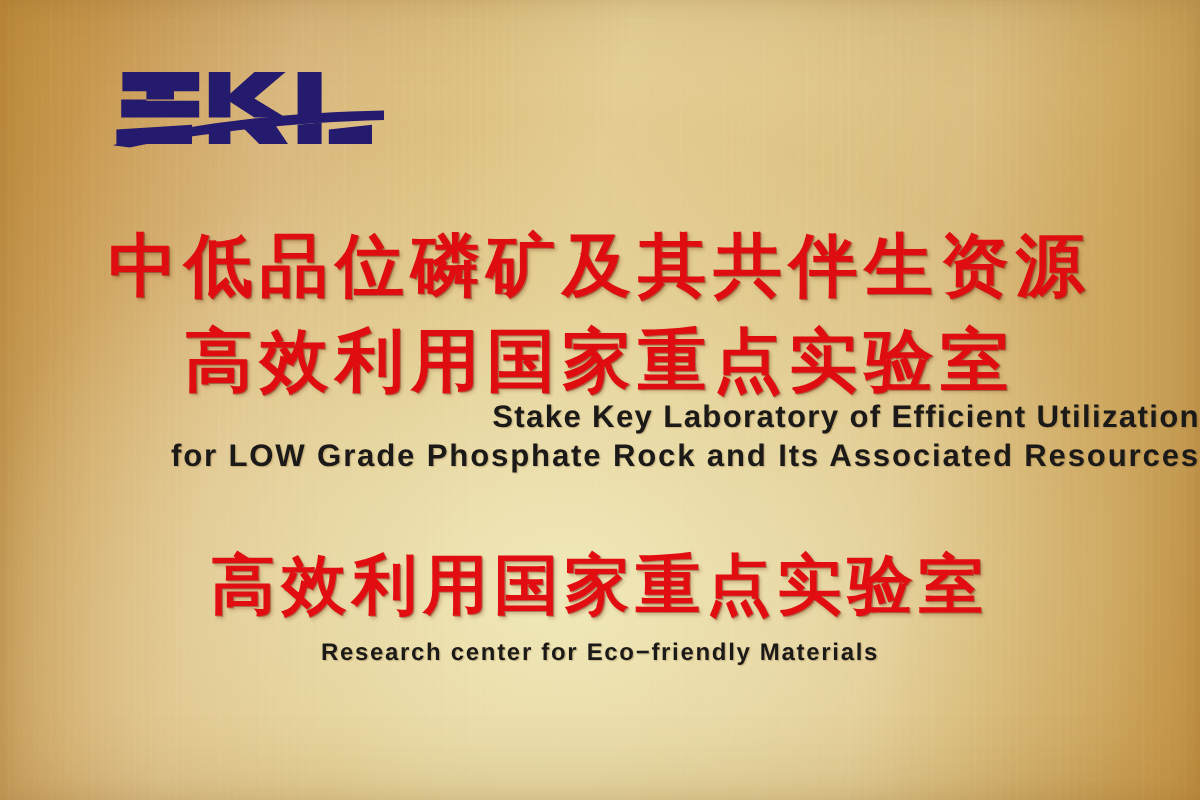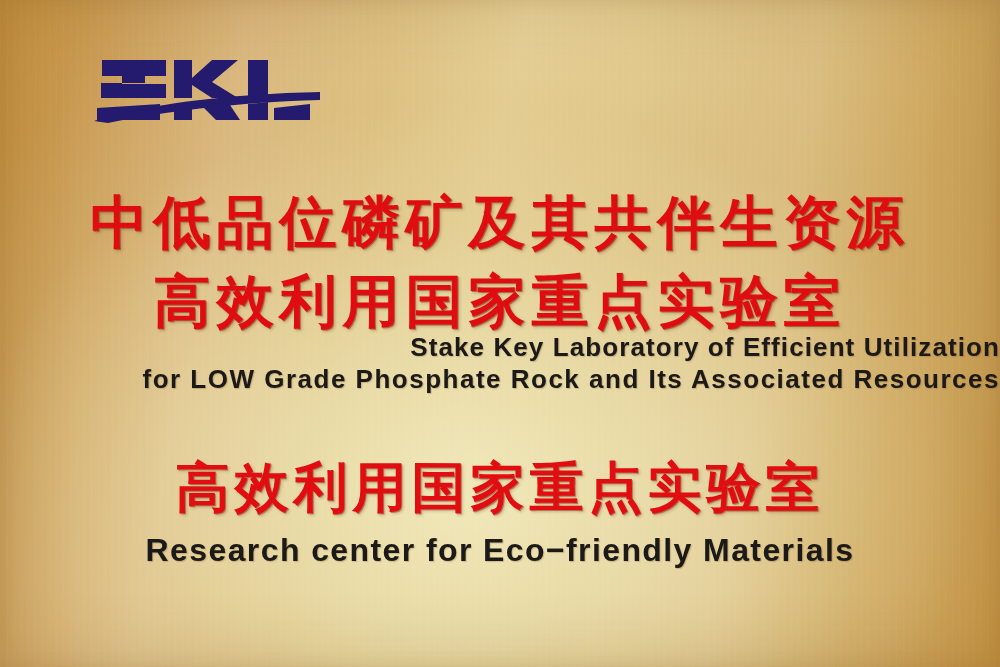--- a/index.html
+++ b/index.html
@@ -141,21 +141,21 @@
     white-space: nowrap;
   }
   #en-line-3 {
     position: absolute;
     left: 0;
     top: 534px;
     width: 100%;
     text-align: center;
     color: #1b1a18;
     font-weight: bold;
-    font-size: 32px;
+    font-size: 20px;
     line-height: 1;
     letter-spacing: 1.4px;
     text-shadow: 1px 1px 1px rgba(120,80,30,0.28);
     white-space: nowrap;
   }
 </style>
 </head>
 <body>
 
 <div id="plaque">

